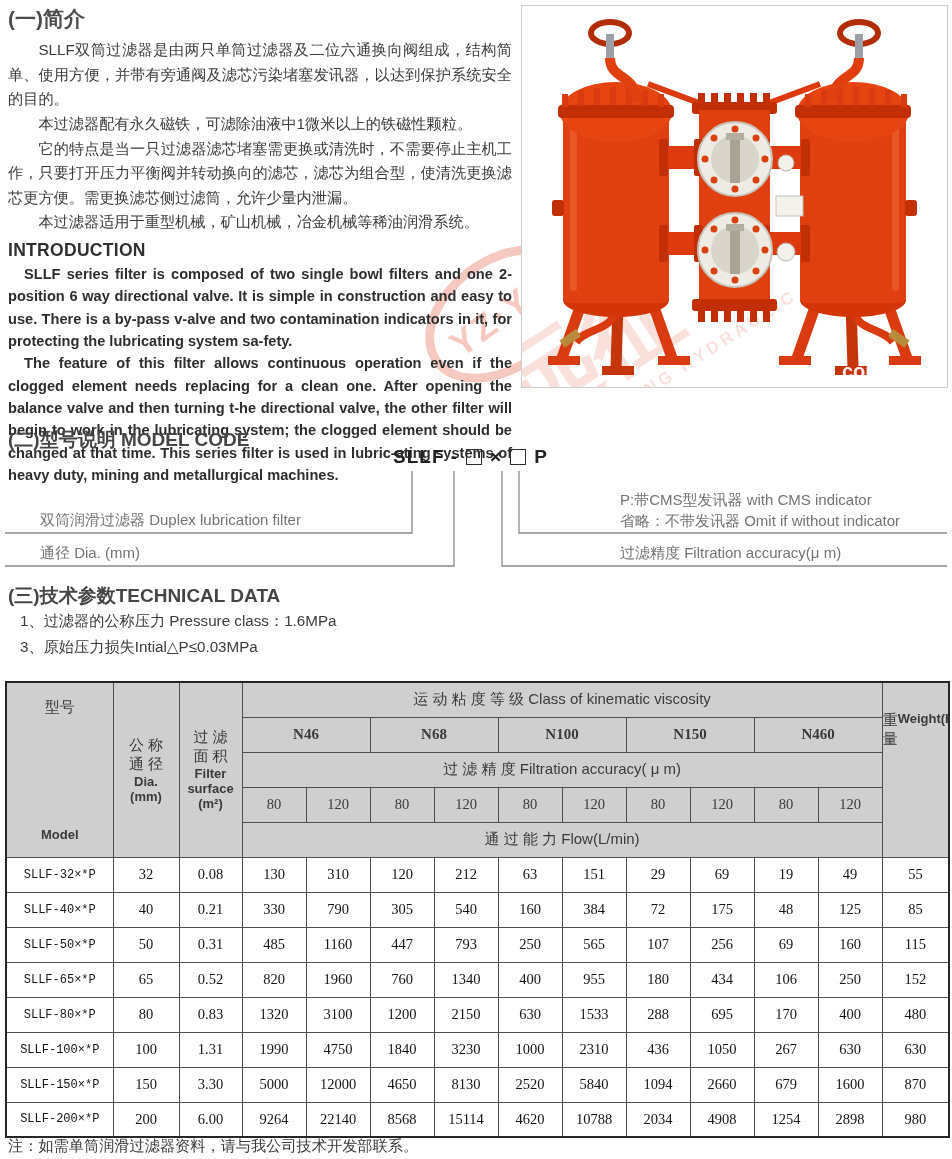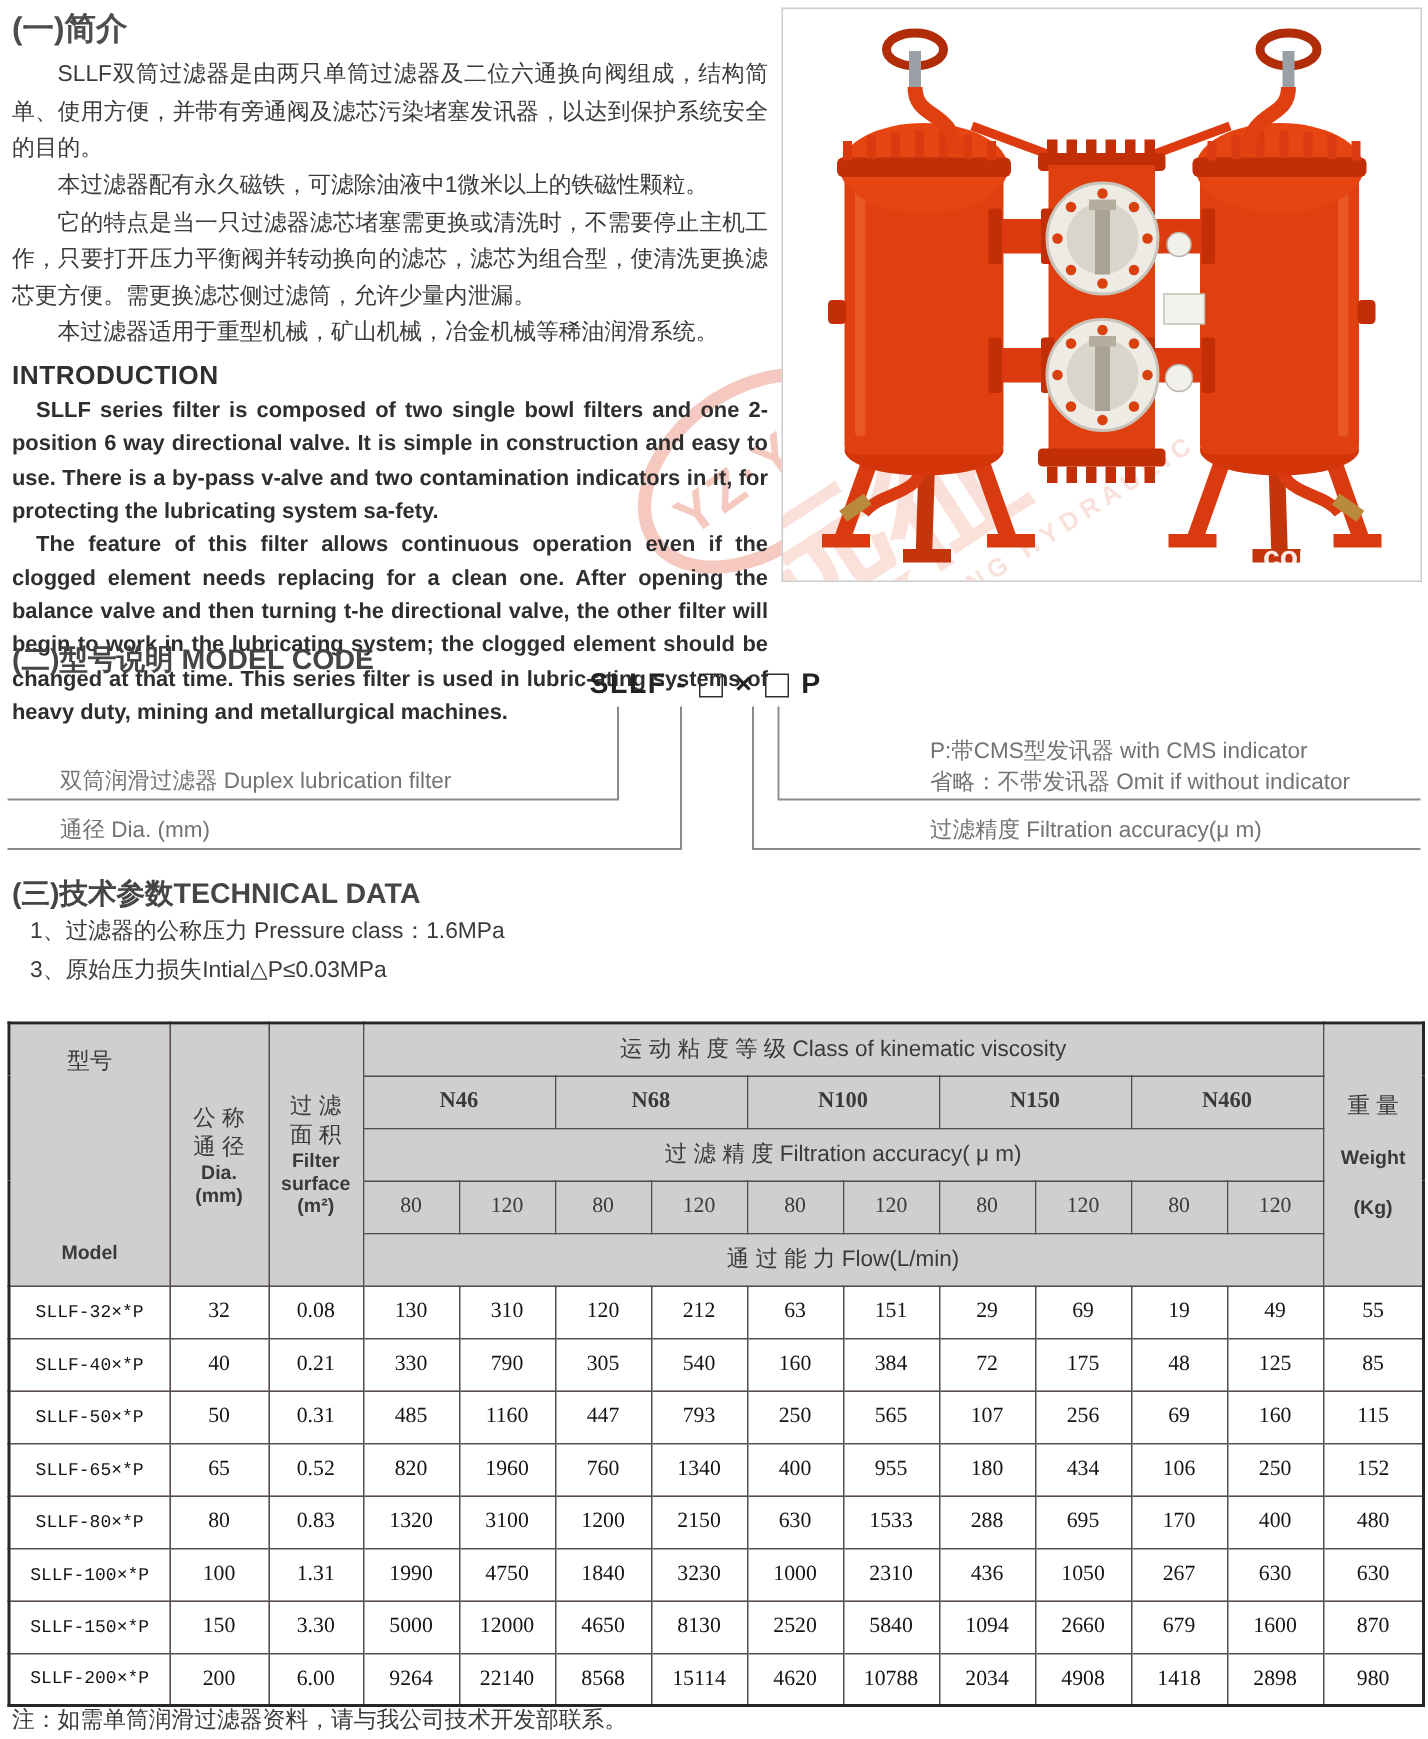--- a/index.html
+++ b/index.html
@@ -45,21 +45,21 @@
   
   .tech-table { position:absolute; left:5px; top:681px; width:943px;
     border-collapse:collapse; table-layout:fixed; border:2px solid #262626; }
   .tech-table td { border:1px solid #4f4f4f; text-align:center; vertical-align:middle; overflow:hidden; }
   .tech-table tr.hdr td { background:#cfcfcf; color:#3a3a3a; }
   .hr1{height:34px} .hr2{height:35px} .hr3{height:35px} .hr4{height:34px} .hr5{height:33px}
   .zh-head { font-size:15px; }
   .en-head { font-size:13px; font-weight:700; }
   .vstack { display:flex; flex-direction:column; justify-content:space-between; height:160px; padding:8px 0; }
   .vstack.even { justify-content:center; padding:4px 0; }
-  .wstack { display:flex; flex-direction:column; justify-content:space-evenly; height:118px; }
+  .wstack { display:flex; flex-direction:row; justify-content:space-evenly; height:118px; }
   .ncls { font-family:"Liberation Serif", serif; font-size:15px; font-weight:600; }
   .micron { font-family:"Liberation Serif", serif; font-size:14.5px; }
   .tech-table tbody tr { height:35px; background:#ef4444; }
   .tech-table tbody td { background:#fff; }
   .model-cell { font-family:Liberation Mono, monospace; font-size:12px; color:#141414; }
   .num-cell { font-family:"Liberation Serif", serif; font-size:14.5px; color:#141414; }
 
   .footnote { position:absolute; left:8px; top:1136px; font-size:15.2px; color:#3b3b3b; }
 </style>
 </head>
@@ -421,21 +421,21 @@
             <td class="num-cell">200</td>
             <td class="num-cell">6.00</td>
             <td class="num-cell">9264</td>
             <td class="num-cell">22140</td>
             <td class="num-cell">8568</td>
             <td class="num-cell">15114</td>
             <td class="num-cell">4620</td>
             <td class="num-cell">10788</td>
             <td class="num-cell">2034</td>
             <td class="num-cell">4908</td>
-            <td class="num-cell">1418</td>
+            <td class="num-cell">1254</td>
             <td class="num-cell">2898</td>
             <td class="num-cell">980</td>
           </tr>
         </tbody>
     </table>
 
     <div class="footnote">注：如需单筒润滑过滤器资料，请与我公司技术开发部联系。</div>
 
   </div>
 </div>

